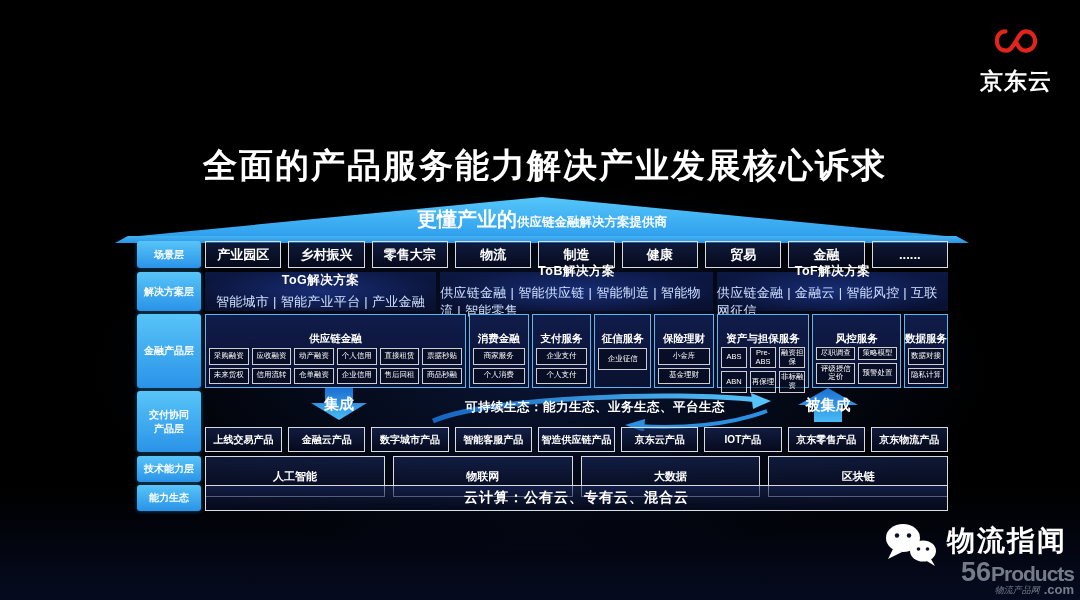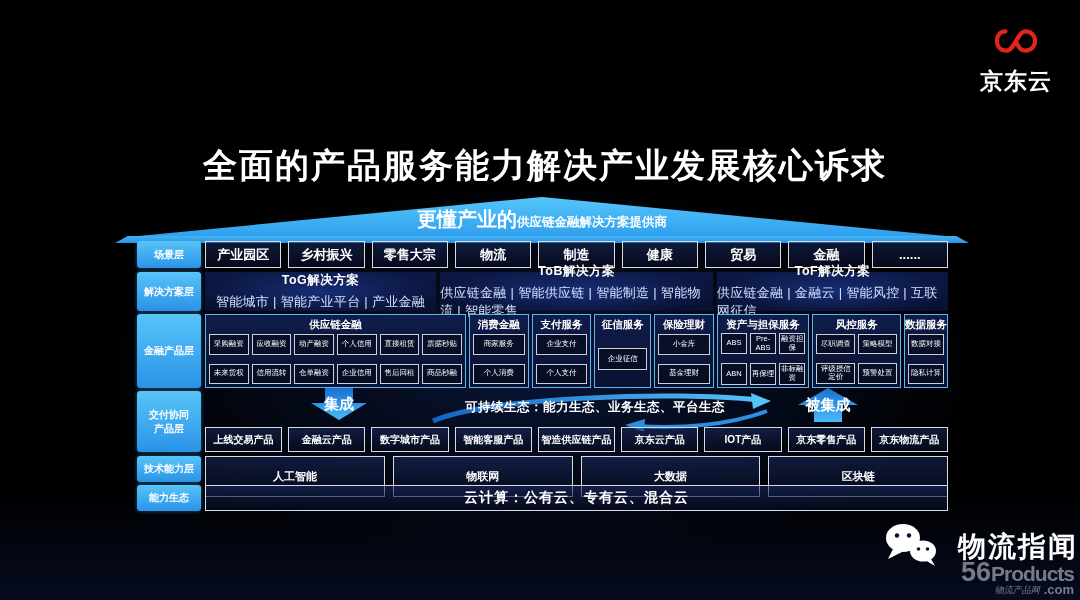--- a/index.html
+++ b/index.html
@@ -48,22 +48,22 @@
   .sol-title{font-size:12.5px;font-weight:bold;letter-spacing:.5px}
   .sol-sub{font-size:13px;color:#cfe0ff;letter-spacing:.3px}
   
   .finance-row{top:314px;height:74px;gap:3px}
   .fin-group{display:flex;flex-direction:column;border:1px solid #58b7f5;box-sizing:border-box;
        background:linear-gradient(180deg,#101c4a,#0a1130);}
   .fin-group:nth-child(1){width:262px}.fin-group:nth-child(2){width:60px}
   .fin-group:nth-child(3){width:60px}.fin-group:nth-child(4){width:57px}
   .fin-group:nth-child(5){width:60px}.fin-group:nth-child(6){width:93px}
   .fin-group:nth-child(7){width:89px}.fin-group:nth-child(8){flex:1}
-  .fin-title{font-size:10.5px;font-weight:bold;text-align:center;padding-top:3px;height:15px;white-space:nowrap}
-  .fin-rows{flex:1;display:flex;flex-direction:column;gap:9px;padding:1px 3px 3px;justify-content:center;}
+  .fin-title{font-size:10.5px;font-weight:bold;text-align:center;padding-top:17px;height:15px;white-space:nowrap}
+  .fin-rows{flex:1;display:flex;flex-direction:column;gap:3px;padding:1px 3px 3px;justify-content:space-between;}
   .fin-row{flex:1;display:flex;gap:3px;}
   .fin-group[data-rows="1"] .fin-row{flex:0 0 22px;}
   .fin-box{flex:1;display:flex;align-items:center;justify-content:center;text-align:center;
        border:1px solid rgba(255,255,255,.8);font-size:7.5px;line-height:1.15;padding:1px 0;
        background:rgba(6,10,28,.65);box-sizing:border-box;}
   
   .arrow-wrap{position:absolute;display:flex;align-items:center;justify-content:center;}
   .arrow-wrap svg{position:absolute;left:0;top:0;}
   .arrow-label{position:relative;font-size:15px;font-weight:bold;z-index:2;}
   .aw-down{left:303px;top:388px;width:72px;height:33px;}
@@ -71,21 +71,21 @@
   .eco-svg{position:absolute;left:395px;top:385px;}
   .eco-text{position:absolute;left:400px;top:399px;width:390px;text-align:center;
             font-size:12.5px;font-weight:bold;letter-spacing:.5px;}
   .products-row{top:427px;height:25px;gap:6px}
   .product-box{flex:1;font-size:10px;border-width:1.5px}
   .tech-row{top:456px;height:41px;gap:8px}
   .tech-box{flex:1;font-size:11px}
   .infra-row{top:485px;height:26px}
   .infra-box{flex:1;font-size:14px;letter-spacing:1px}
   
-  .wechat-row{position:absolute;left:884px;top:522px;display:flex;align-items:center;gap:20px;}
+  .wechat-row{position:absolute;left:884px;top:522px;display:flex;gap:9px;}
   .wechat-name{font-size:28px;font-weight:bold;letter-spacing:2px;}
   .site-mark{position:absolute;right:6px;top:560px;text-align:right;color:rgba(195,200,212,.6);line-height:.9;}
   .site-line1{font-weight:bold;}
   .site-num{font-size:27px;}
   .site-name{font-size:21px;letter-spacing:-1px;}
   .site-line2{font-size:9px;display:flex;align-items:center;justify-content:flex-end;gap:4px;}
   .site-cn{font-family:"Liberation Serif","DejaVu Serif",serif;font-style:italic;}
   .site-dom{font-size:13px;font-weight:bold;}
 </style>
 </head>

